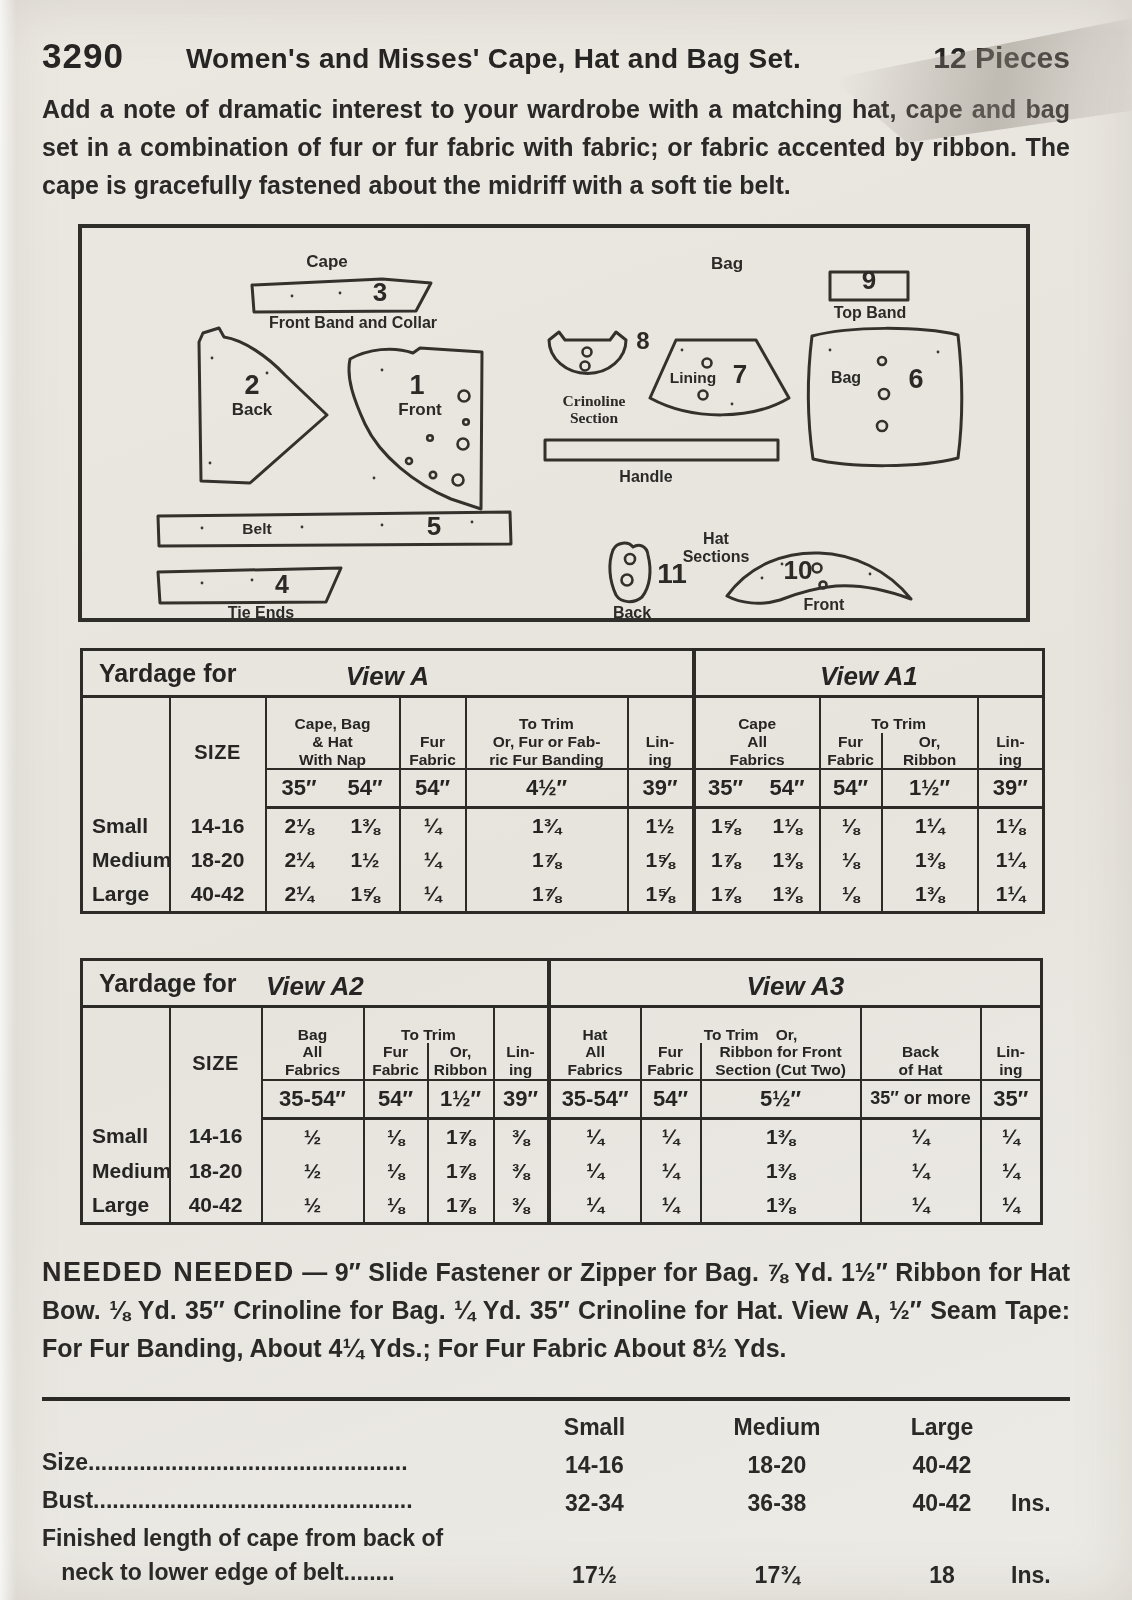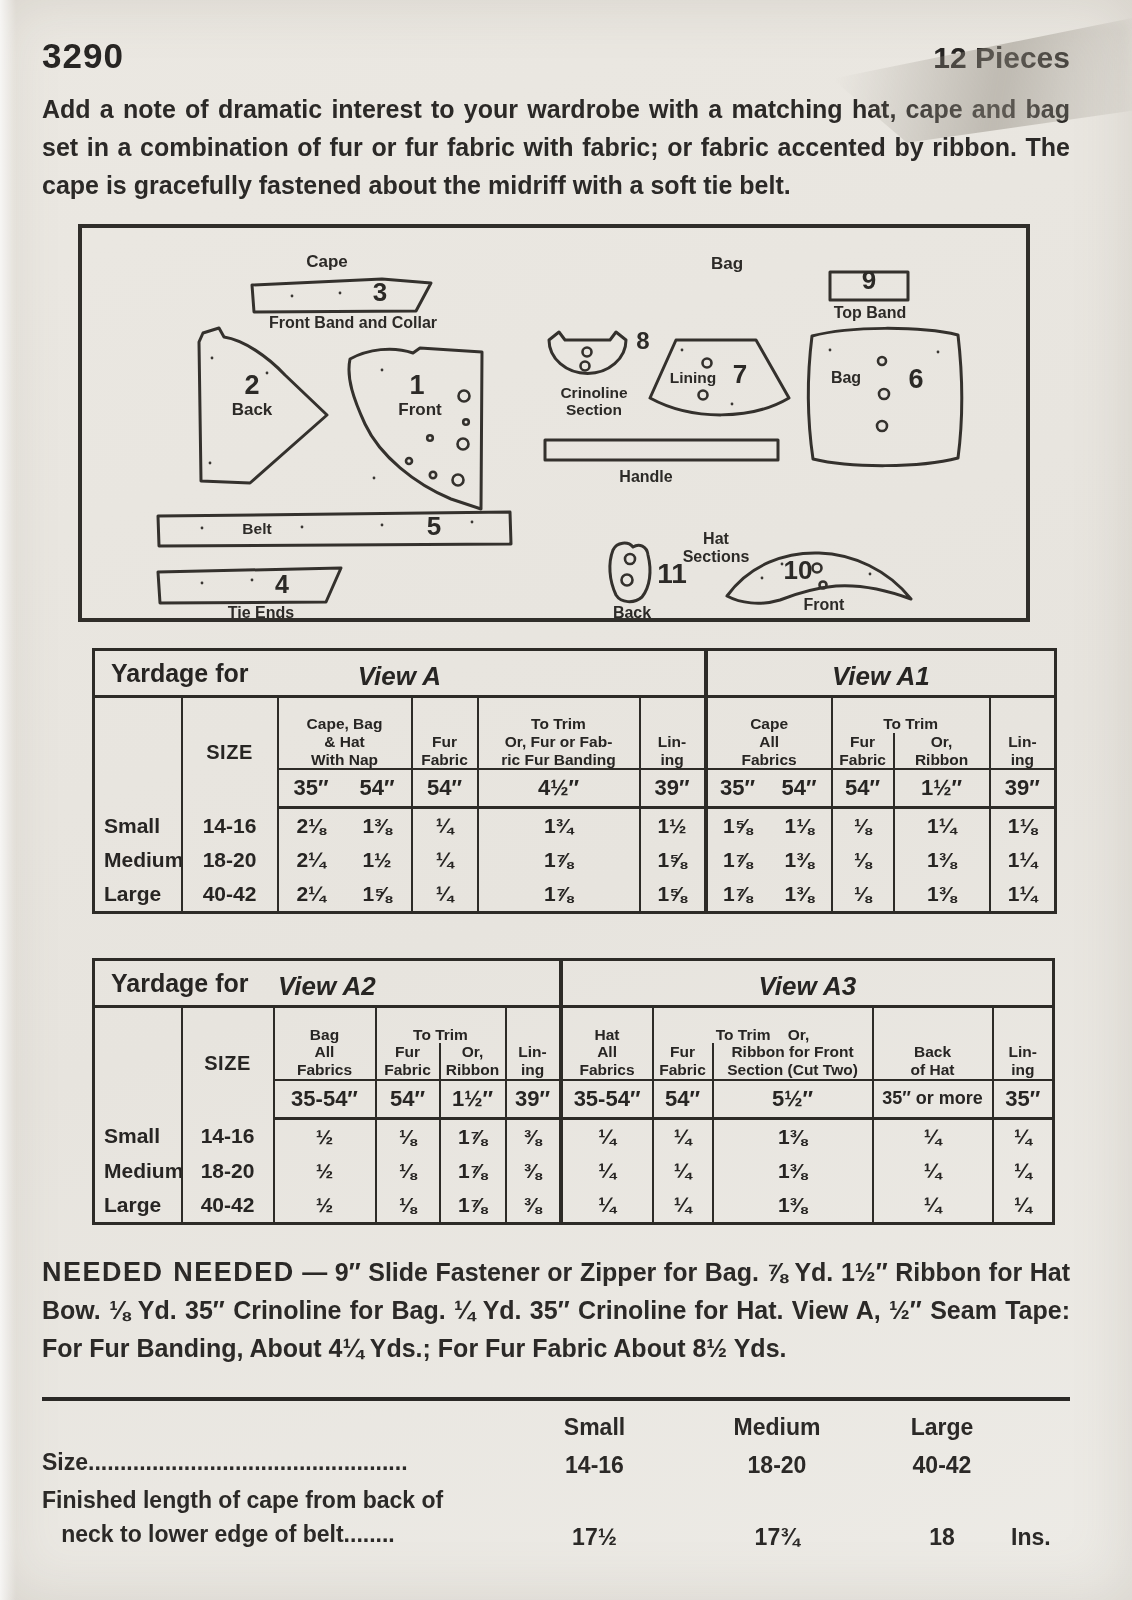--- a/index.html
+++ b/index.html
@@ -25,21 +25,21 @@
   .intro{margin-top:14px;width:1028px;font-size:25px;font-weight:bold;
     line-height:38px;text-align:justify;color:#2b2927;}
   
   .diagram{position:relative;margin:20px 0 0 36px;width:944px;height:390px;
     border:4px solid #302e2a;}
   .dlabel{position:absolute;font-weight:bold;text-align:center;color:#2c2a27;
     line-height:1.12;white-space:pre-line;}
   .dnum{font-size:27px;} .dtxt{font-size:16px;} .dgroup{font-size:17px;}
   
   table{border-collapse:collapse;table-layout:fixed;}
-  .ytab{width:960px;margin-left:50px;border:3px solid #2d2b27;color:#272523;}
+  .ytab{width:960px;margin-left:38px;border:3px solid #2d2b27;color:#272523;}
   .ytab td{padding:0;text-align:center;font-weight:bold;overflow:hidden;}
   .capcell{height:44px;font-size:25px;border-bottom:3px solid #2d2b27;position:relative;}
   .cap-label{position:absolute;left:16px;top:8px;}
   .cap-view{display:block;font-size:26px;padding-top:6px;font-style:italic;}
   .gh{font-size:15.5px;line-height:1.14;white-space:pre-line;vertical-align:bottom;padding-bottom:3px;height:30px;}
   .ghr .gh{padding-top:5px;}
   .size-hdr{font-size:20px;letter-spacing:.5px;}
   .wr td{font-size:22px;height:36px;border-bottom:3px solid #2d2b27;}
   .wr td.smallw{font-size:18px;}
   .brow td{font-size:21px;height:34px;}
@@ -69,20 +69,21 @@
 </style>
 </head>
 <body>
 
 <div class="page">
   <div class="edge-light"></div>
   <div class="scan-shadow"></div>
 
   <div class="masthead">
     <span class="pat-num">3290</span>
+    <span class="pat-title">Women's and Misses' Cape, Hat and Bag Set.</span>
     <span class="pat-pieces">12 Pieces</span>
   </div>
 
   <div class="intro">Add a note of dramatic interest to your wardrobe with a matching hat, cape and bag set in a combination of fur or fur fabric with fabric; or fabric accented by ribbon. The cape is gracefully fastened about the midriff with a soft tie belt.</div>
 
   <div class="diagram">
     <svg width="944" height="390" viewBox="0 0 944 390">
       <path class="pc" d="M170,57 L300,51 L349,55 L334,83 L172,84 Z"></path>
       <path class="pc" d="M117,114 L121,105 L137,100 L142,109 C162,112 186,129 203,147 L245,187 L168,255 L119,253 Z"></path>
       <path class="pc" d="M268,131 C286,121 311,118 331,125 L338,120 L400,124 L399,281 L369,271 C333,256 298,228 283,196 C272,172 264,150 268,131 Z"></path>
@@ -140,21 +141,21 @@
     <div class="dlabel dnum" style="left:278px;top:50px;width:40px;font-size:26px;">3</div>
     <div class="dlabel dtxt" style="left:155px;top:86px;width:200px;text-align:right;">Front Band and Collar</div>
     <div class="dlabel dnum" style="left:145px;top:142px;width:50px;">2</div>
     <div class="dlabel dtxt" style="left:138px;top:172px;width:64px;font-size:17px;">Back</div>
     <div class="dlabel dnum" style="left:315px;top:142px;width:40px;">1</div>
     <div class="dlabel dtxt" style="left:303px;top:172px;width:70px;font-size:17px;">Front</div>
     <div class="dlabel dgroup" style="left:605px;top:26px;width:80px;">Bag</div>
     <div class="dlabel dnum" style="left:758px;top:38px;width:58px;font-size:26px;">9</div>
     <div class="dlabel dtxt" style="left:742px;top:76px;width:92px;">Top Band</div>
     <div class="dlabel dnum" style="left:543px;top:100px;width:36px;font-size:24px;">8</div>
-    <div class="dlabel dtxt" style="left:462px;top:156px;width:100px;font-size:15.5px;">Crinoline
+    <div class="dlabel dtxt" style="left:462px;top:164px;width:100px;font-size:15.5px;font-family:Liberation Serif, serif;">Crinoline
 Section</div>
     <div class="dlabel dtxt" style="left:577px;top:141px;width:68px;font-size:15.5px;">Lining</div>
     <div class="dlabel dnum" style="left:638px;top:132px;width:40px;font-size:26px;">7</div>
     <div class="dlabel dtxt" style="left:735px;top:141px;width:58px;">Bag</div>
     <div class="dlabel dnum" style="left:812px;top:136px;width:44px;">6</div>
     <div class="dlabel dtxt" style="left:518px;top:240px;width:92px;">Handle</div>
     <div class="dlabel dtxt" style="left:140px;top:292px;width:70px;font-size:15.5px;">Belt</div>
     <div class="dlabel dnum" style="left:330px;top:284px;width:44px;font-size:26px;">5</div>
     <div class="dlabel dnum" style="left:178px;top:342px;width:44px;font-size:25px;">4</div>
     <div class="dlabel dtxt" style="left:112px;top:376px;width:134px;">Tie Ends</div>
@@ -402,20 +403,27 @@
       <td></td>
     </tr>
     <tr>
       <td class="mlabel"><span>Size..................................................</span></td>
       <td class="mval">14-16</td>
       <td class="mval">18-20</td>
       <td class="mval">40-42</td>
       <td class="munit"></td>
     </tr>
     <tr>
+      <td class="mlabel"><span>Bust..................................................</span></td>
+      <td class="mval">32-34</td>
+      <td class="mval">36-38</td>
+      <td class="mval">40-42</td>
+      <td class="munit">Ins.</td>
+    </tr>
+    <tr>
       <td class="mlabel"><span style="display:block">Finished length of cape from back of</span><span style="display:block">&nbsp;&nbsp;&nbsp;neck to lower edge of belt........</span></td>
       <td class="mval">17½</td>
       <td class="mval">17¾</td>
       <td class="mval">18</td>
       <td class="munit">Ins.</td>
     </tr>
   </tbody>
     </table>
 </div>
 

